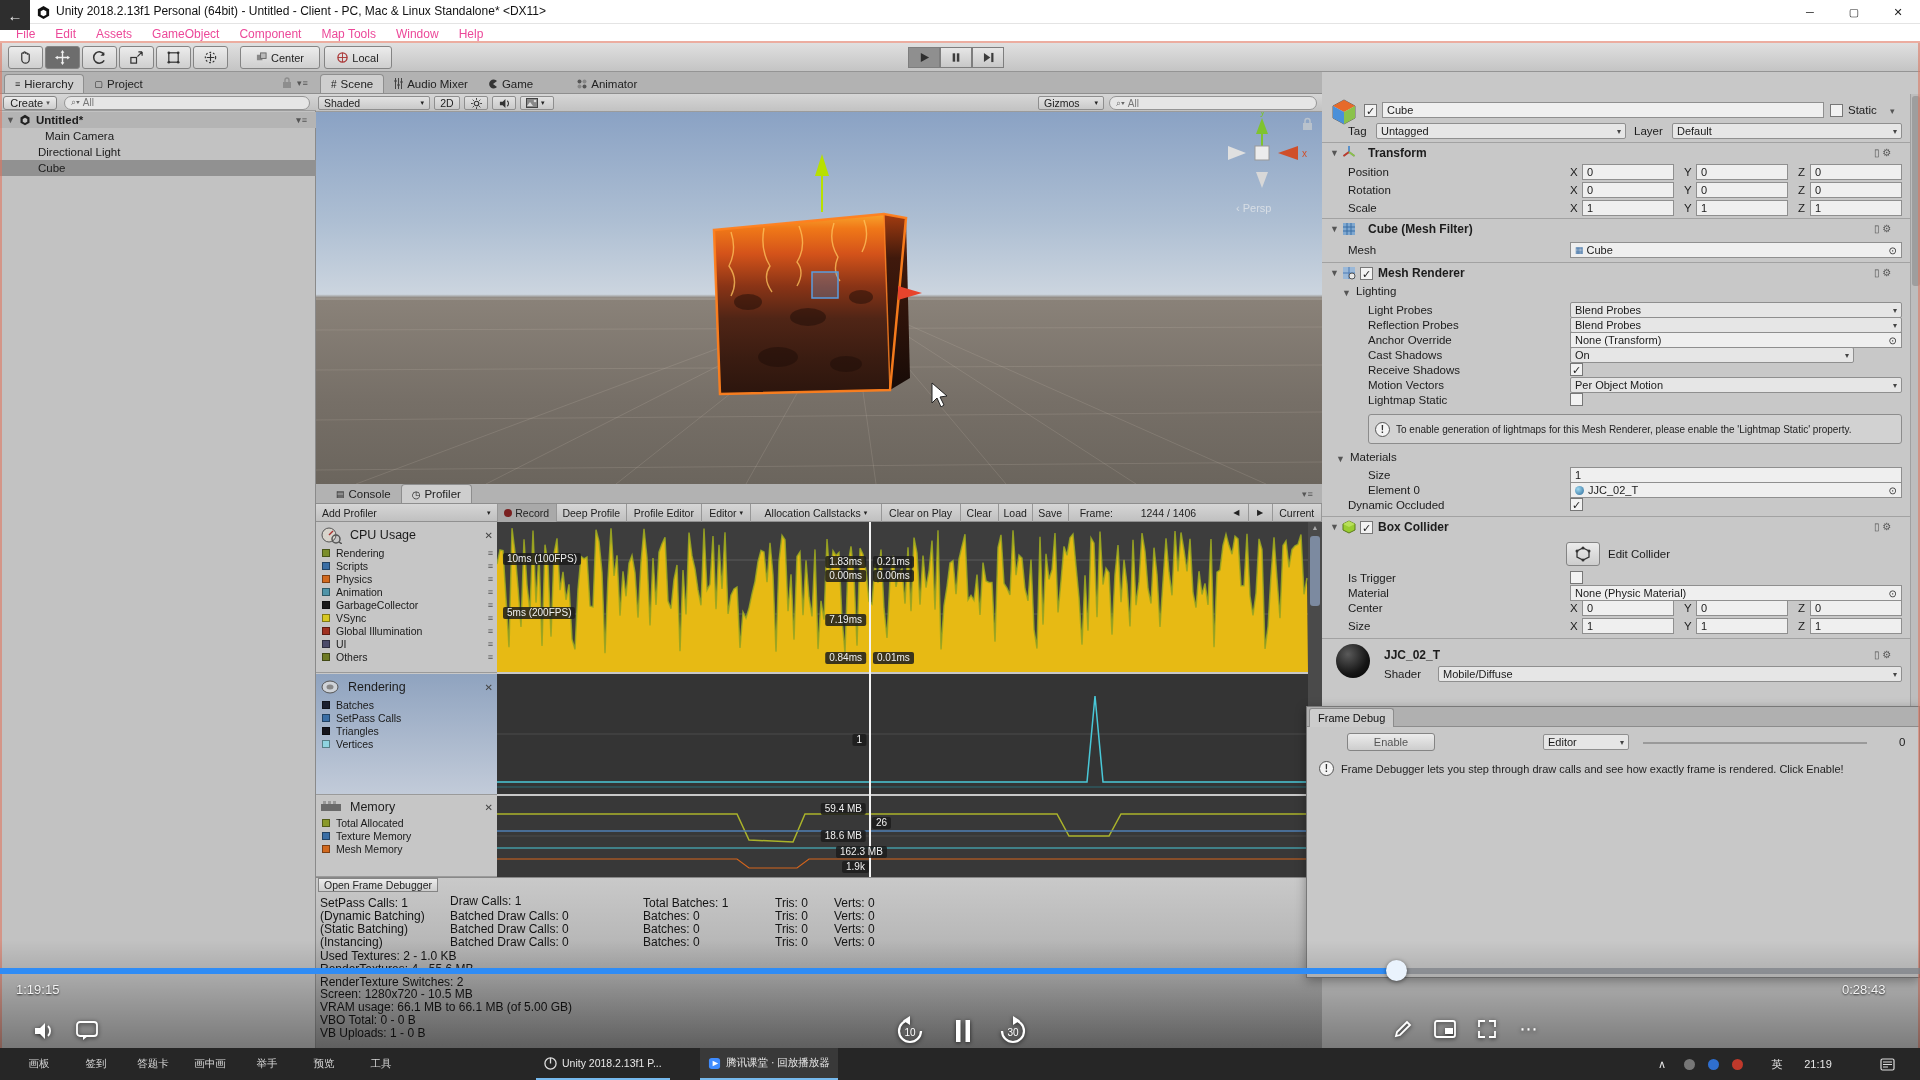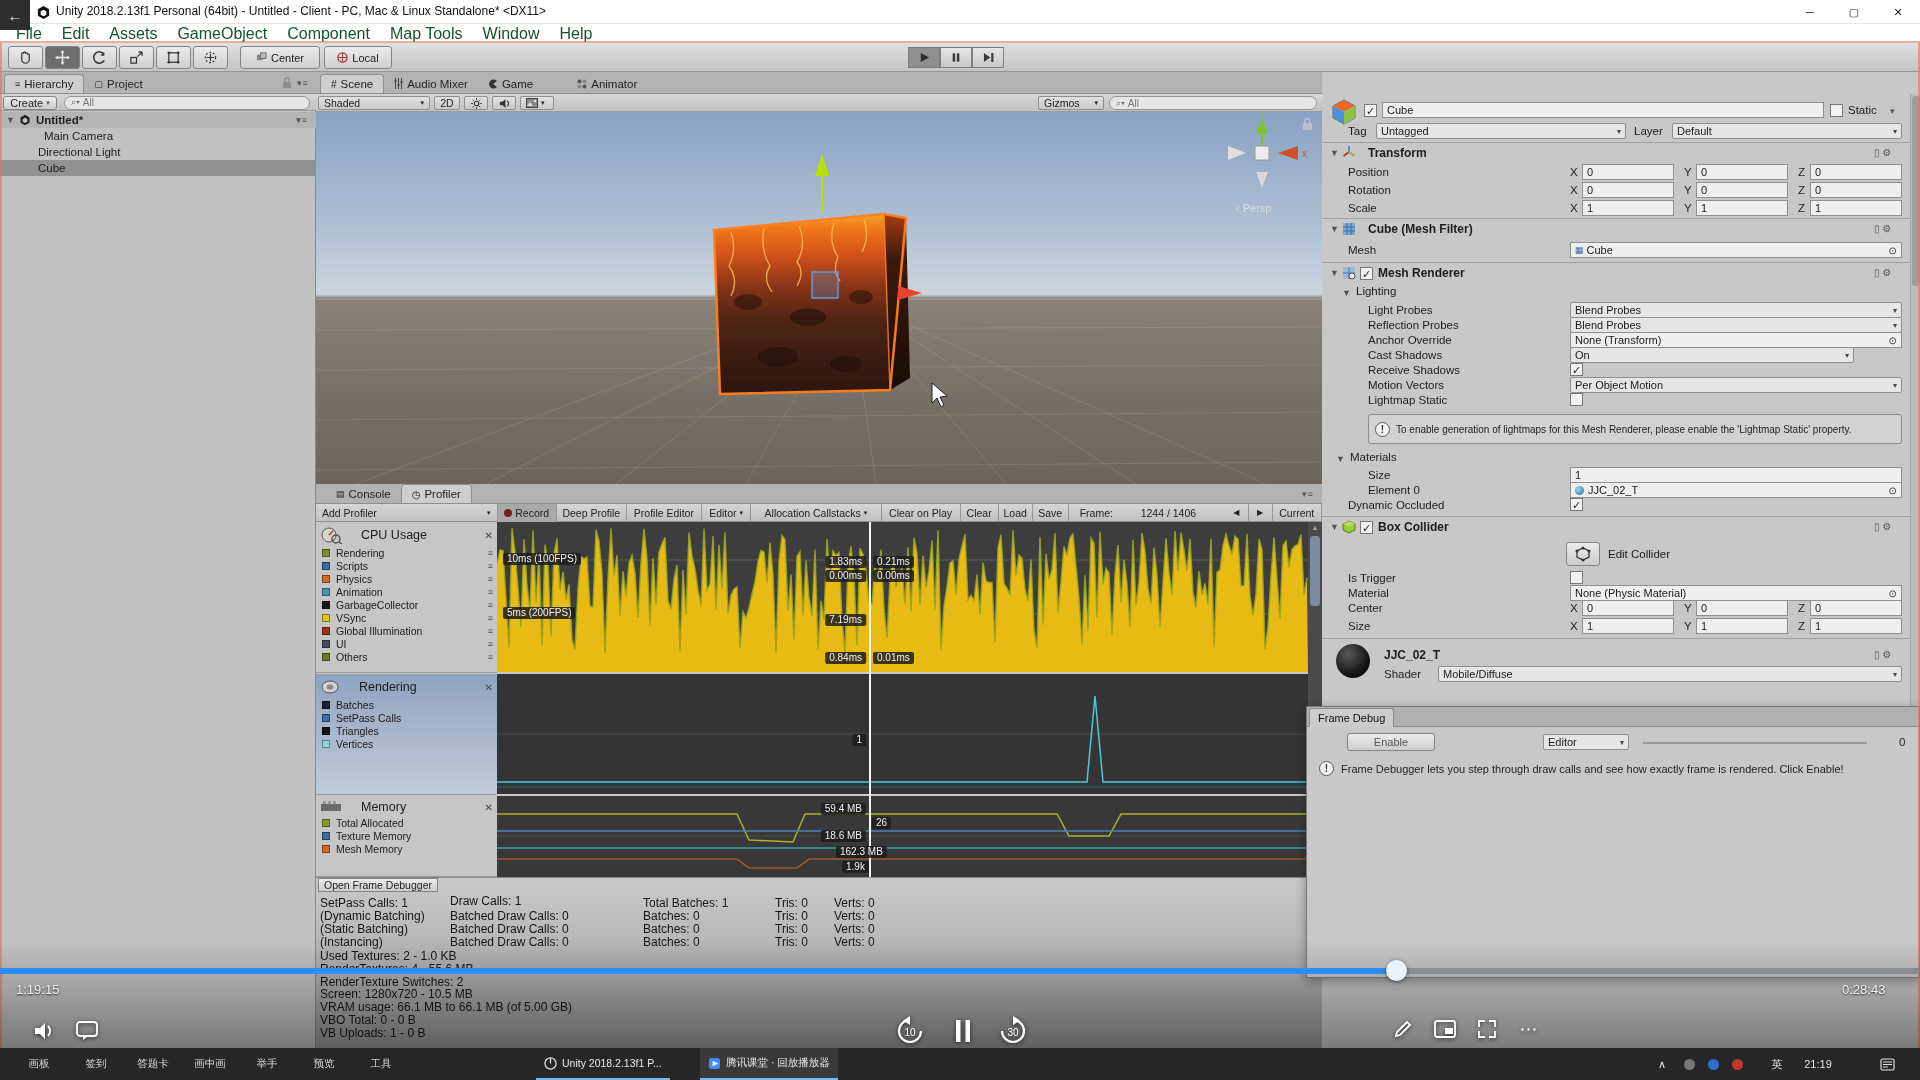--- a/index.html
+++ b/index.html
@@ -5,21 +5,21 @@
   *{margin:0;padding:0;box-sizing:border-box}
   html,body{width:1920px;height:1080px;overflow:hidden}
   body{position:relative;font-family:"Liberation Sans",sans-serif;background:#c8c8c8;color:#111;font-size:12px}
   .abs{position:absolute}
   
   #titlebar{left:0;top:0;width:1920px;height:24px;background:#fff;border-bottom:1px solid #e4e4e4}
   #rec-square{left:0;top:0;width:30px;height:30px;background:#2e2e2e;color:#eee;z-index:46;display:flex;align-items:center;justify-content:center;font-size:15px}
   #title-text{left:56px;top:4px;font-size:12px;color:#111;white-space:nowrap}
   .winbtn{top:0;width:44px;height:24px;display:flex;align-items:center;justify-content:center;font-size:11px;color:#222}
   #menubar{left:0;top:24px;width:1920px;height:19px;background:#fff;display:flex;align-items:center;padding-left:6px}
-  .menu-item{padding:0 10px;font-size:16px;color:#14532d}
+  .menu-item{padding:0 10px;font-size:12px;color:#ec4899}
   #recborder{left:0;top:41px;width:1920px;height:1007px;border:2px solid rgba(224,118,96,.6);border-bottom:none;pointer-events:none;z-index:39}
   
   #toolbar{left:0;top:43px;width:1920px;height:29px;background:linear-gradient(#e0e0e0,#c4c4c4);border-bottom:1px solid #949494}
   .toolbtn{position:absolute;top:3px;width:35px;height:23px;border:1px solid #848484;border-radius:3px;background:linear-gradient(#ececec,#cfcfcf);display:flex;align-items:center;justify-content:center}
   .toolbtn.active{background:#6d6d6d}
   .toolbtn svg{width:15px;height:15px}
   .pivotbtn{position:absolute;top:3px;height:23px;border:1px solid #848484;border-radius:3px;background:linear-gradient(#ececec,#cfcfcf);display:flex;align-items:center;justify-content:center;font-size:11px;gap:4px;padding:0 8px;color:#222}
   .playbtn{position:absolute;top:4px;width:32px;height:21px;border:1px solid #7e7e7e;background:linear-gradient(#e6e6e6,#c8c8c8);display:flex;align-items:center;justify-content:center;color:#3c3c3c;font-size:10px}
   .playbtn.active{background:#8f8f8f;color:#222}
   
@@ -40,21 +40,21 @@
   #scenebar{left:316px;top:94px;width:1006px;height:18px}
   #viewport{left:316px;top:112px;width:1006px;height:372px;background:linear-gradient(#8aa2c4 0%,#aebfd3 30%,#ccd5df 49%,#8a8279 50%,#766f67 78%,#6b655d 100%);overflow:hidden}
   .sbtn{position:absolute;top:2px;height:14px;border:1px solid #8e8e8e;background:linear-gradient(#e2e2e2,#c9c9c9);border-radius:2px;font-size:10.5px;color:#222;display:flex;align-items:center;padding:0 5px;gap:3px}
   #proftabs{left:316px;top:484px;width:1006px;height:20px}
   #profbar{left:316px;top:504px;width:1006px;height:18px;background:linear-gradient(#d6d6d6,#c0c0c0);border-bottom:1px solid #909090;display:flex;align-items:center}
   .pbtn{height:18px;border-right:1px solid #979797;font-size:10.5px;color:#222;display:flex;align-items:center;justify-content:center;gap:3px;padding:0 6px;white-space:nowrap}
   .pbtn.pressed{background:#a9a9a9}
   #profbody{left:316px;top:522px;width:1006px;height:355px;background:#c8c8c8}
   .module{position:absolute;left:0;width:181px;background:#c6c6c6;border-bottom:1px solid #9a9a9a}
   .module.selblue{background:linear-gradient(#8fa3bf,#c2cbd9)}
-  .mod-head{display:flex;align-items:center;gap:19px;padding:4px 4px 2px 4px;font-size:12.5px;color:#1c1c1c}
+  .mod-head{display:flex;align-items:center;gap:8px;padding:4px 4px 2px 4px;font-size:12.5px;color:#1c1c1c}
   .mod-x{margin-left:auto;font-size:10px;color:#444}
   .legend{list-style:none}
   .legend li{display:flex;align-items:center;gap:6px;font-size:10.5px;height:13px;padding-left:6px;color:#1a1a1a}
   .sw{width:8px;height:8px;border:1px solid rgba(0,0,0,.4)}
   .lhandle{margin-left:auto;margin-right:4px;color:#555;font-size:9px;letter-spacing:0}
   .chart{position:absolute;left:181px;width:811px;overflow:hidden}
   #chartscroll{position:absolute;left:992px;top:0;width:14px;height:355px;background:#4a4a4a}
   .pill{position:absolute;background:rgba(28,28,28,.85);color:#f0f0f0;font-size:10px;line-height:12px;padding:0 4px;border-radius:2px;white-space:nowrap;z-index:21}
   #playhead{left:869px;top:522px;width:2px;height:355px;background:#f4f4f4;z-index:20}
   
@@ -224,21 +224,21 @@
   <div class="hrow root" style="top:40px">
     <span class="fold" style="position:static;padding:0 4px 0 6px">▼</span>
     <svg width="12" height="12" viewBox="0 0 16 16" style="margin-right:5px">
         <polygon points="8,1 14,4.5 14,11.5 8,15 2,11.5 2,4.5" fill="#222"></polygon>
         <polygon points="8,5 11,6.7 11,10.3 8,12 5,10.3 5,6.7" fill="#c2c2c2"></polygon>
       </svg>
     <span>Untitled*</span>
     <span class="panelmenu" style="position:static;margin-left:auto;margin-right:8px">▾≡</span>
   </div>
   <div id="hier-rows">
-      <div class="hrow" style="top: 56px; padding-left: 32px; margin-left: 12px;">Main Camera</div>
+      <div class="hrow" style="top: 56px; padding-left: 45px;">Main Camera</div>
       <div class="hrow" style="top: 72px; padding-left: 38px;">Directional Light</div>
       <div class="hrow sel" style="top: 88px; padding-left: 38px;">Cube</div>
     </div>
 </div>
 
 <div class="tabstrip" id="scenetabs">
   <div class="tab active" style="margin-left:4px">
       <span style="font-size:10px">#</span>
       <span>Scene</span>
     </div>

